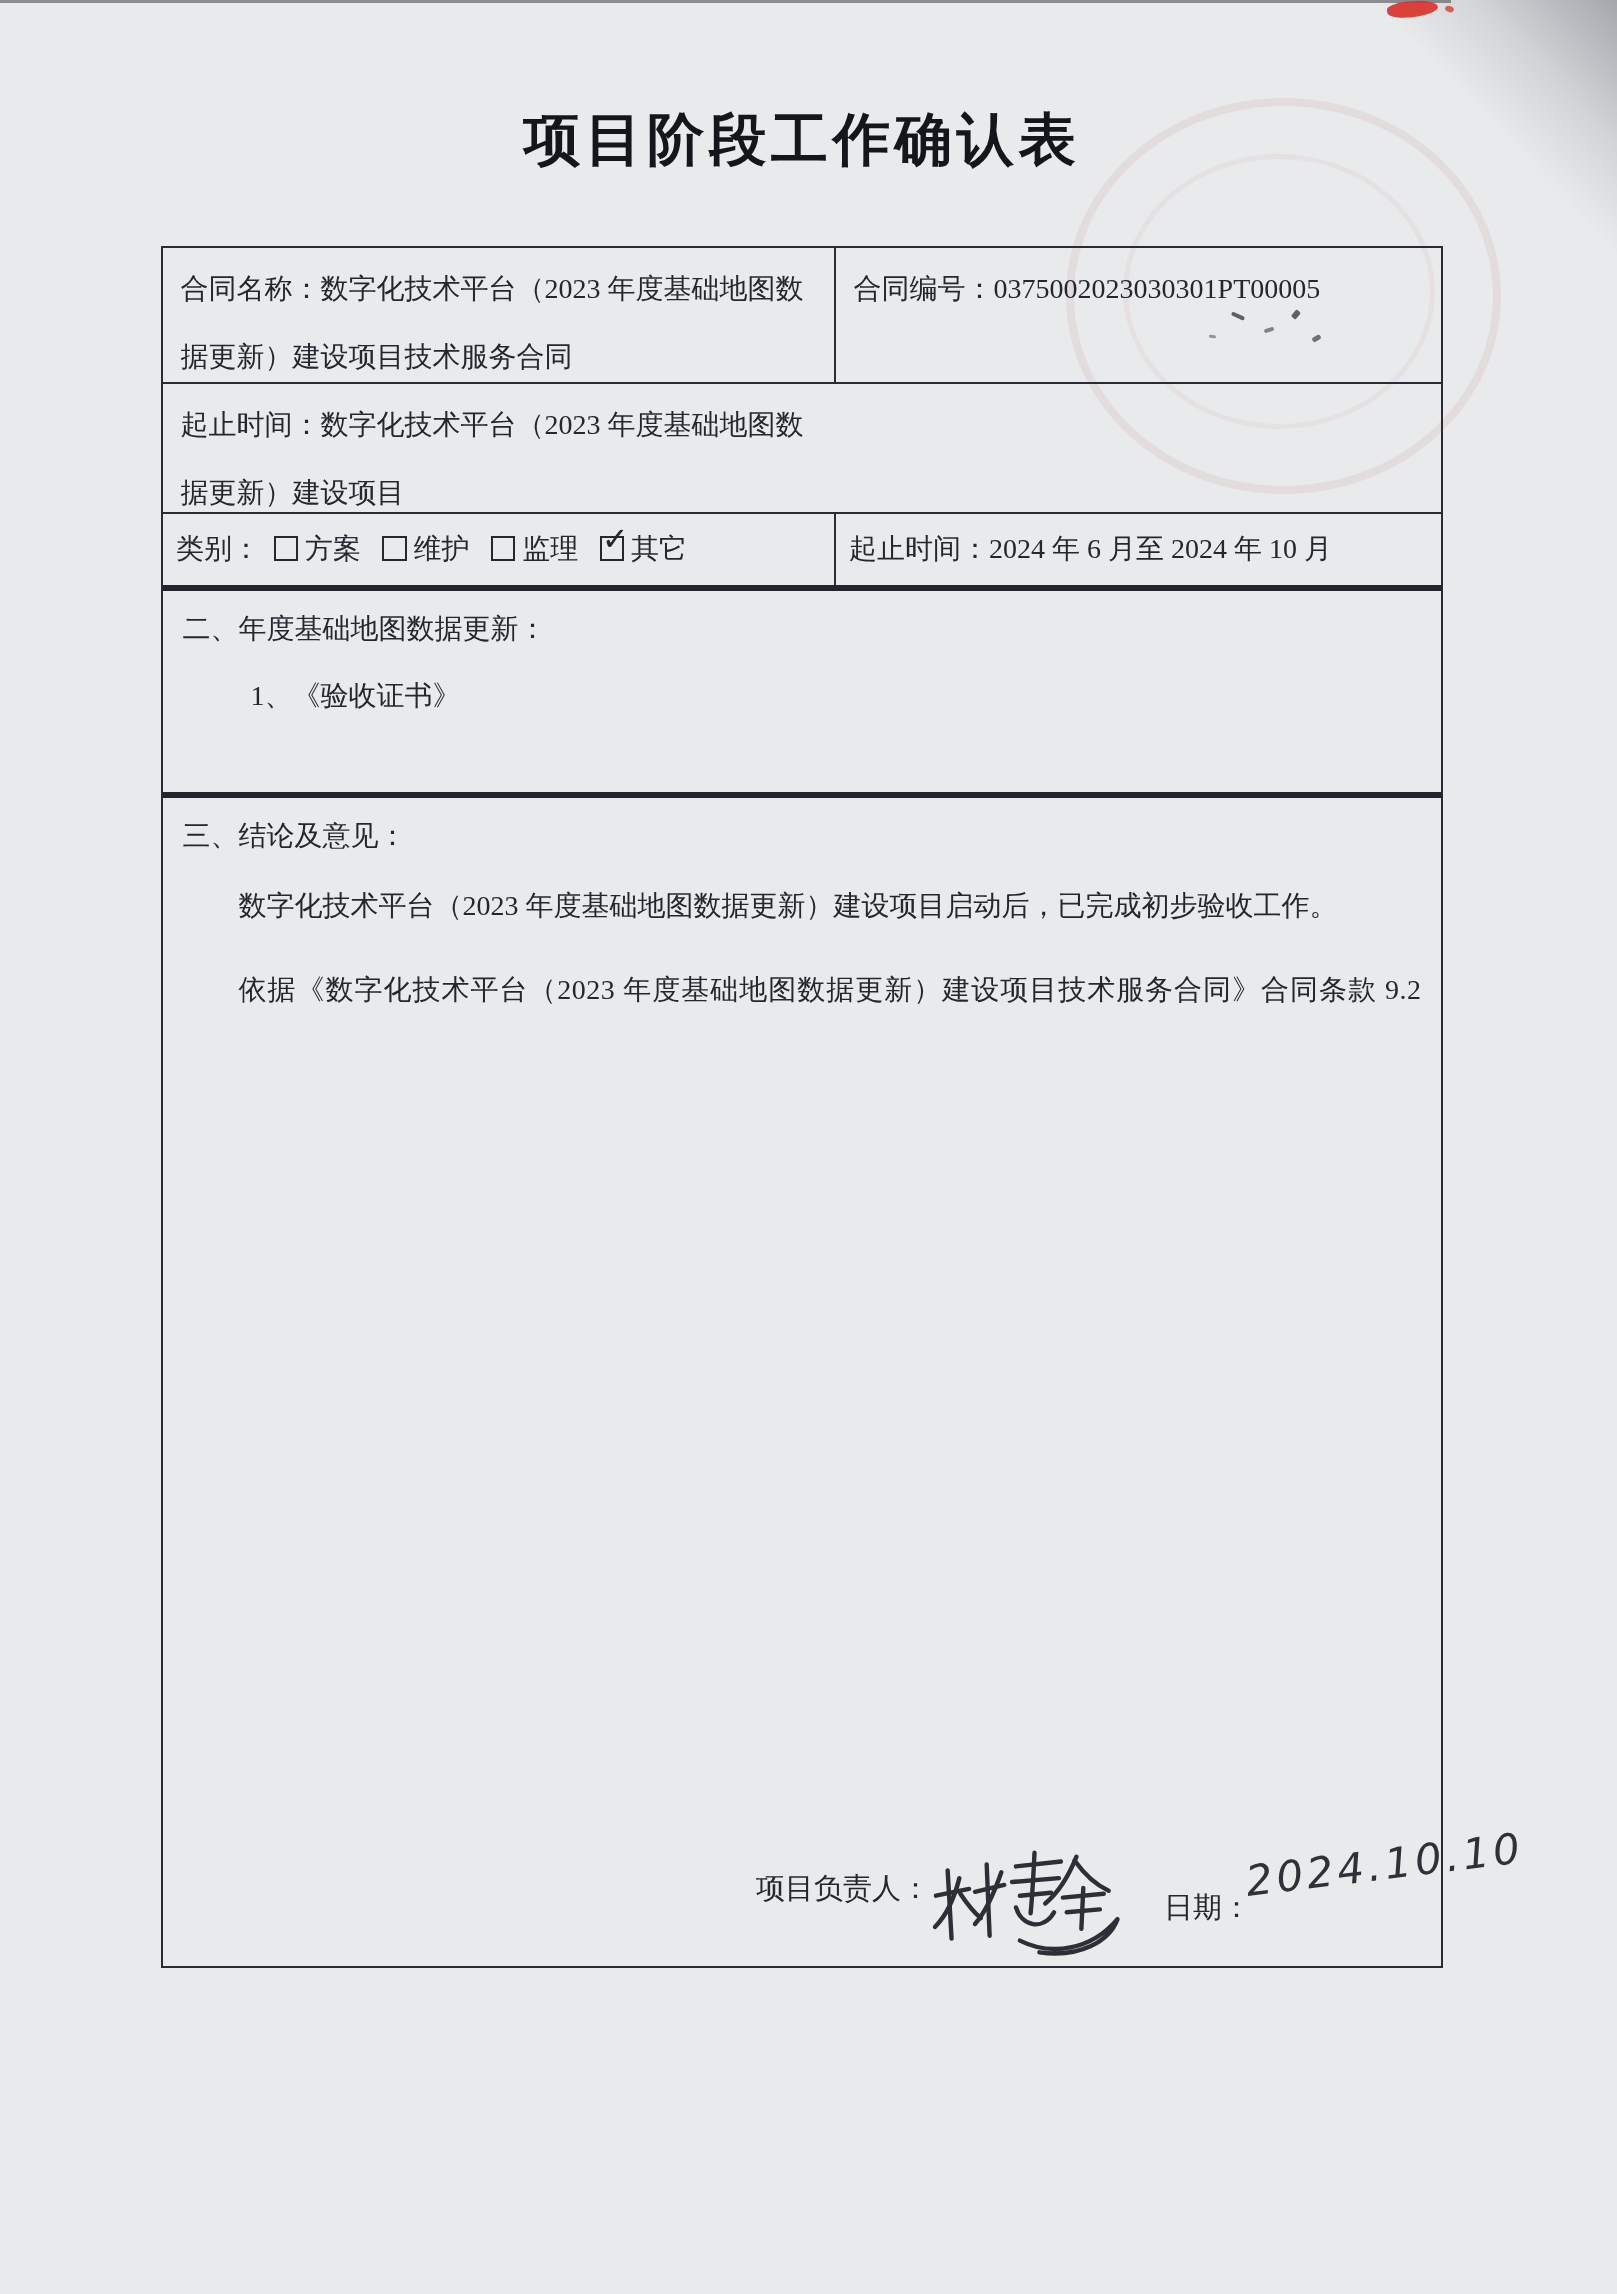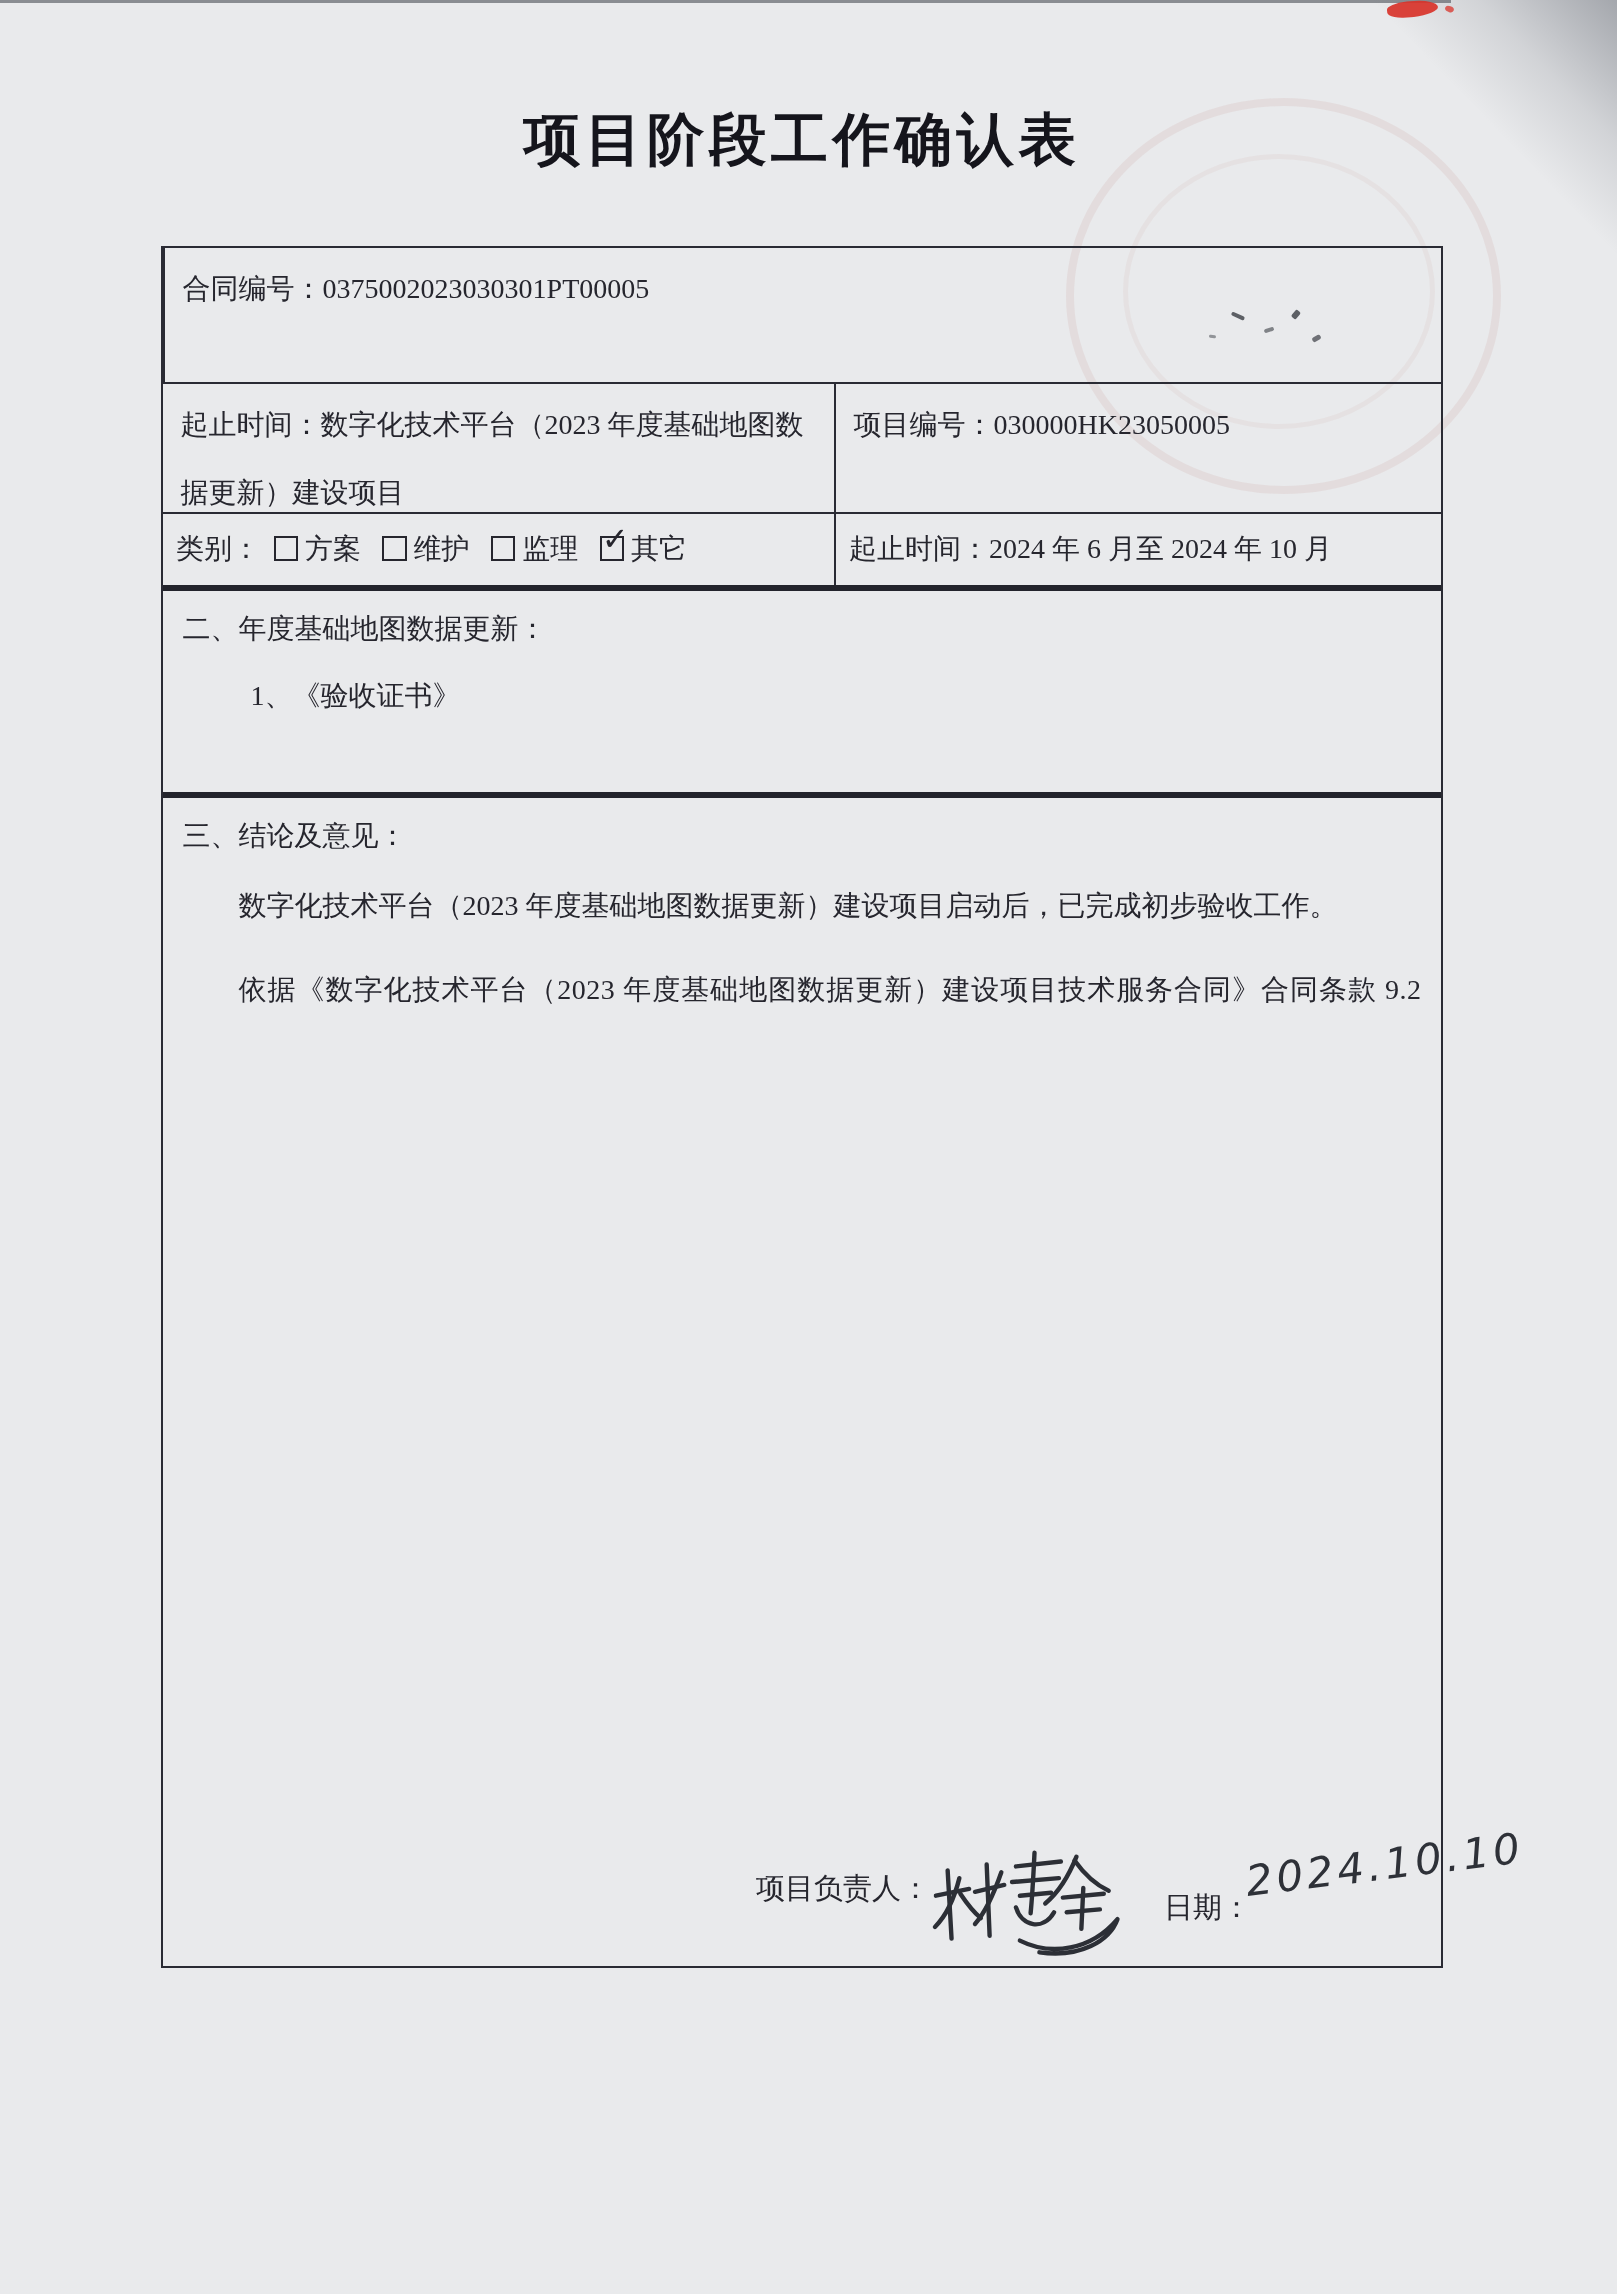--- a/index.html
+++ b/index.html
@@ -93,26 +93,26 @@
   <div class="ink-speck speck2"></div>
   <div class="ink-speck speck3"></div>
   <div class="ink-speck speck4"></div>
   <div class="ink-speck speck5"></div>
 
   <div class="doc-title">项目阶段工作确认表</div>
 
   <div class="form-table">
 
     <div class="trow first">
+      <div class="tcell"><span>合同名称：</span><span>数字化技术平台（2023 年度基础地图数据更新）建设项目技术服务合同</span></div>
       <div class="tcell right-col"><span>合同编号：</span><span>0375002023030301PT00005</span></div>
     </div>
 
     <div class="trow">
       <div class="tcell"><span>起止时间：</span><span>数字化技术平台（2023 年度基础地图数据更新）建设项目</span></div>
-      <div class="tcell right-col"><span>项目编号：</span><span>030000HK23050005</span></div>
     </div>
 
     <div class="trow row-cat">
       <div class="tcell">
         <span>类别：</span><span class="cbx-group"><span class="cbx-option first-opt"><span class="cbx"><span class="tick"></span></span><span>方案</span></span><span class="cbx-option"><span class="cbx"><span class="tick"></span></span><span>维护</span></span><span class="cbx-option"><span class="cbx"><span class="tick"></span></span><span>监理</span></span><span class="cbx-option"><span class="cbx"><span class="tick">✓</span></span><span>其它</span></span></span>
       </div>
       <div class="tcell right-col"><span>起止时间：</span><span>2024 年 6 月至 2024 年 10 月</span></div>
     </div>
 
 

